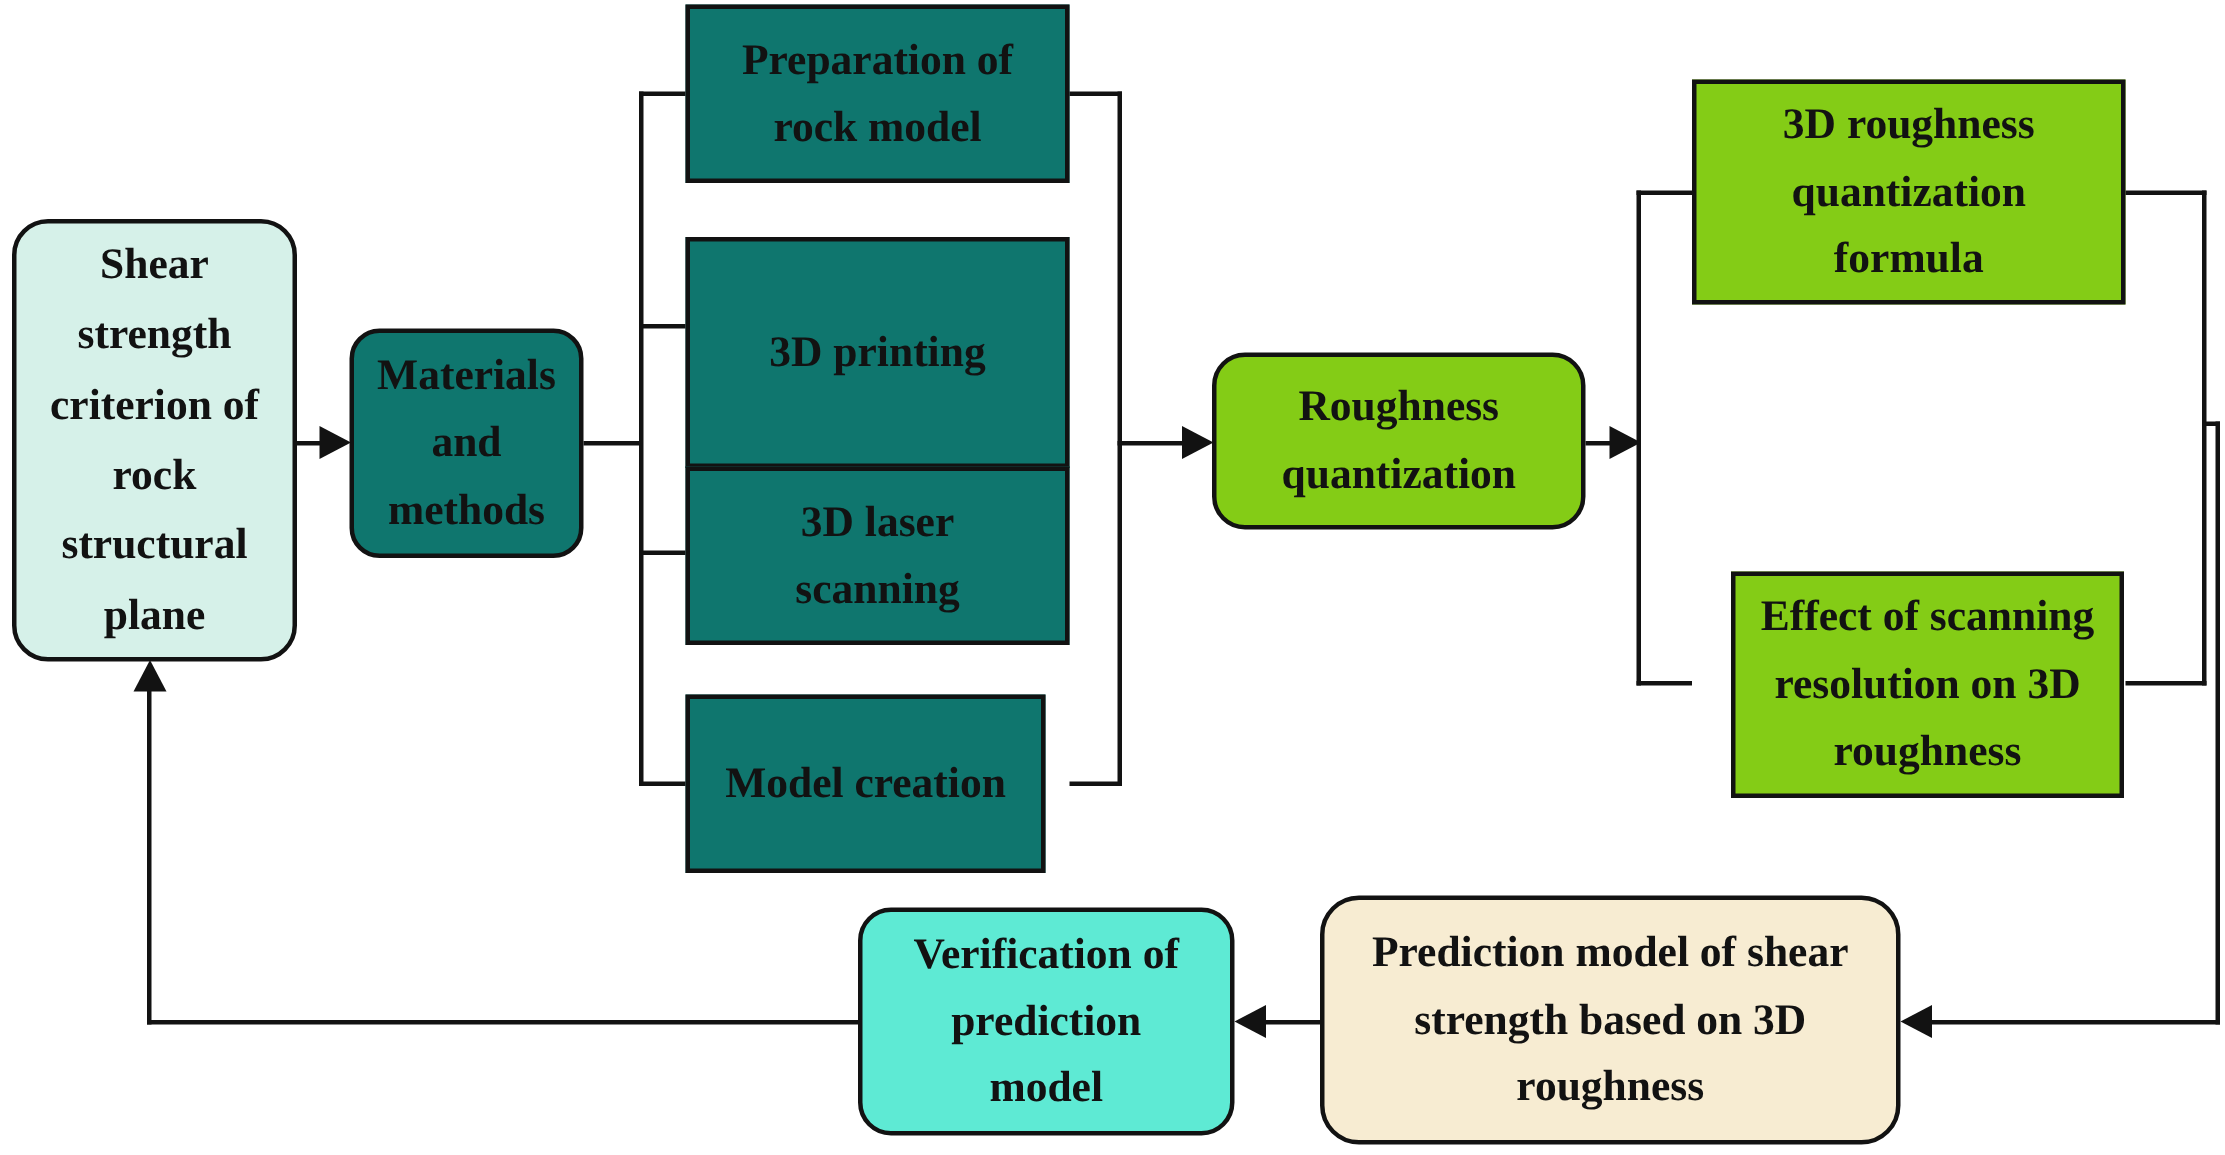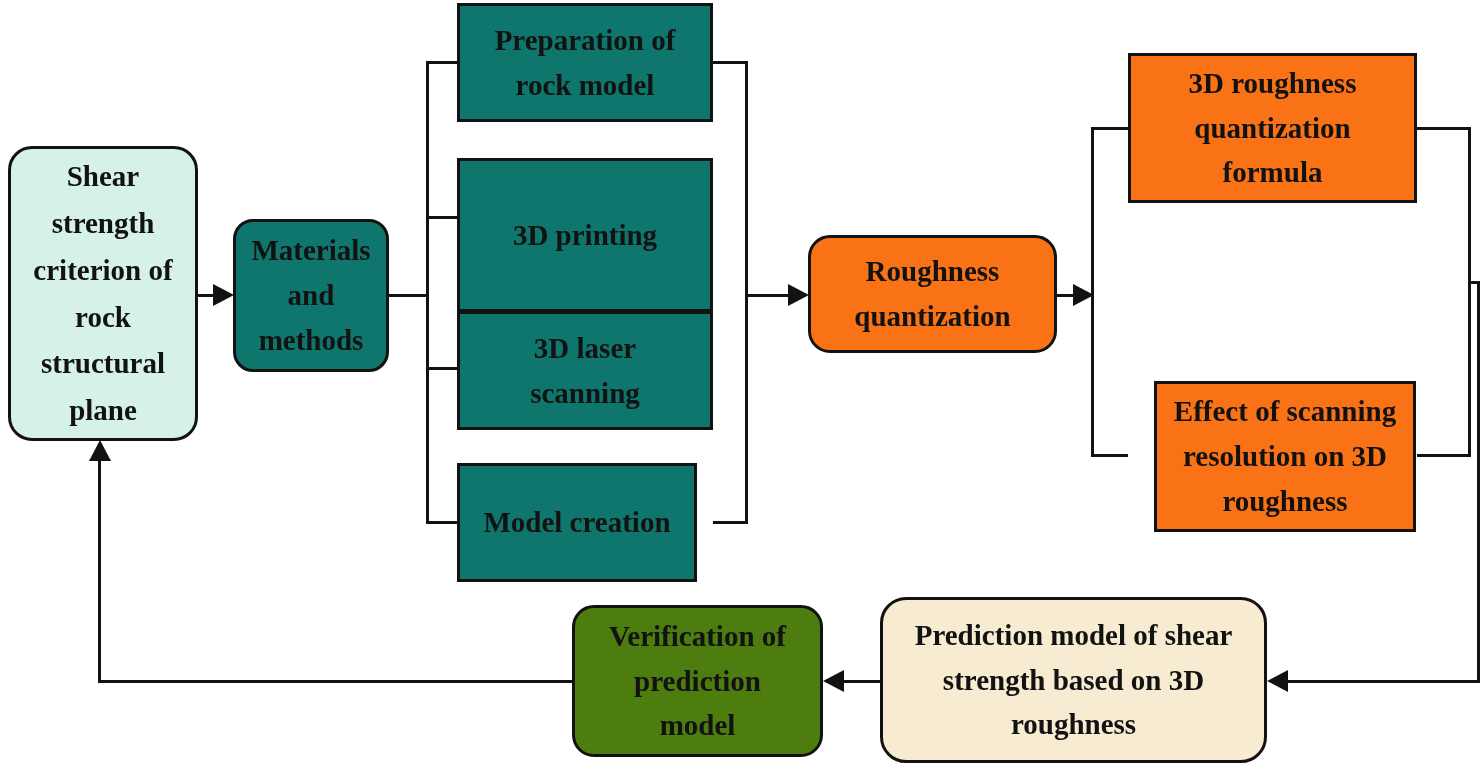--- a/index.html
+++ b/index.html
@@ -11,23 +11,23 @@
   .node{
     position:absolute;box-sizing:border-box;
     border:3px solid #121212;
     display:flex;align-items:center;justify-content:center;
     text-align:center;font-weight:bold;color:#121212;
     font-size:29px;line-height:1.55;white-space:pre-line;
   }
   .rounded{border-radius:24px;border-width:3.5px;}
   .cyan{background:#d6f1e9;}
   .blue{background:#0f766e;}
-  .pink{background:#f97316;}
+  .pink{background:#84cc16;}
   .orange{background:#f7ecd2;}
-  .green{background:#4d7c0f;}
+  .green{background:#5eead4;}
 
   .n-shear{left:8px;top:146px;width:190px;height:295px;line-height:1.62;}
   .n-materials{left:233px;top:219px;width:156px;height:153px;border-radius:20px;}
   .n-prep{left:457px;top:3px;width:256px;height:119px;}
   .n-print{left:457px;top:158px;width:256px;height:154px;}
   .n-laser{left:457px;top:311px;width:256px;height:119px;}
   .n-model{left:457px;top:463px;width:240px;height:119px;}
   .n-rough{left:808px;top:235px;width:249px;height:118px;border-radius:22px;}
   .n-formula{left:1128px;top:53px;width:289px;height:150px;}
   .n-effect{left:1128px;top:381px;width:262px;height:151px;margin-left:26px;}

